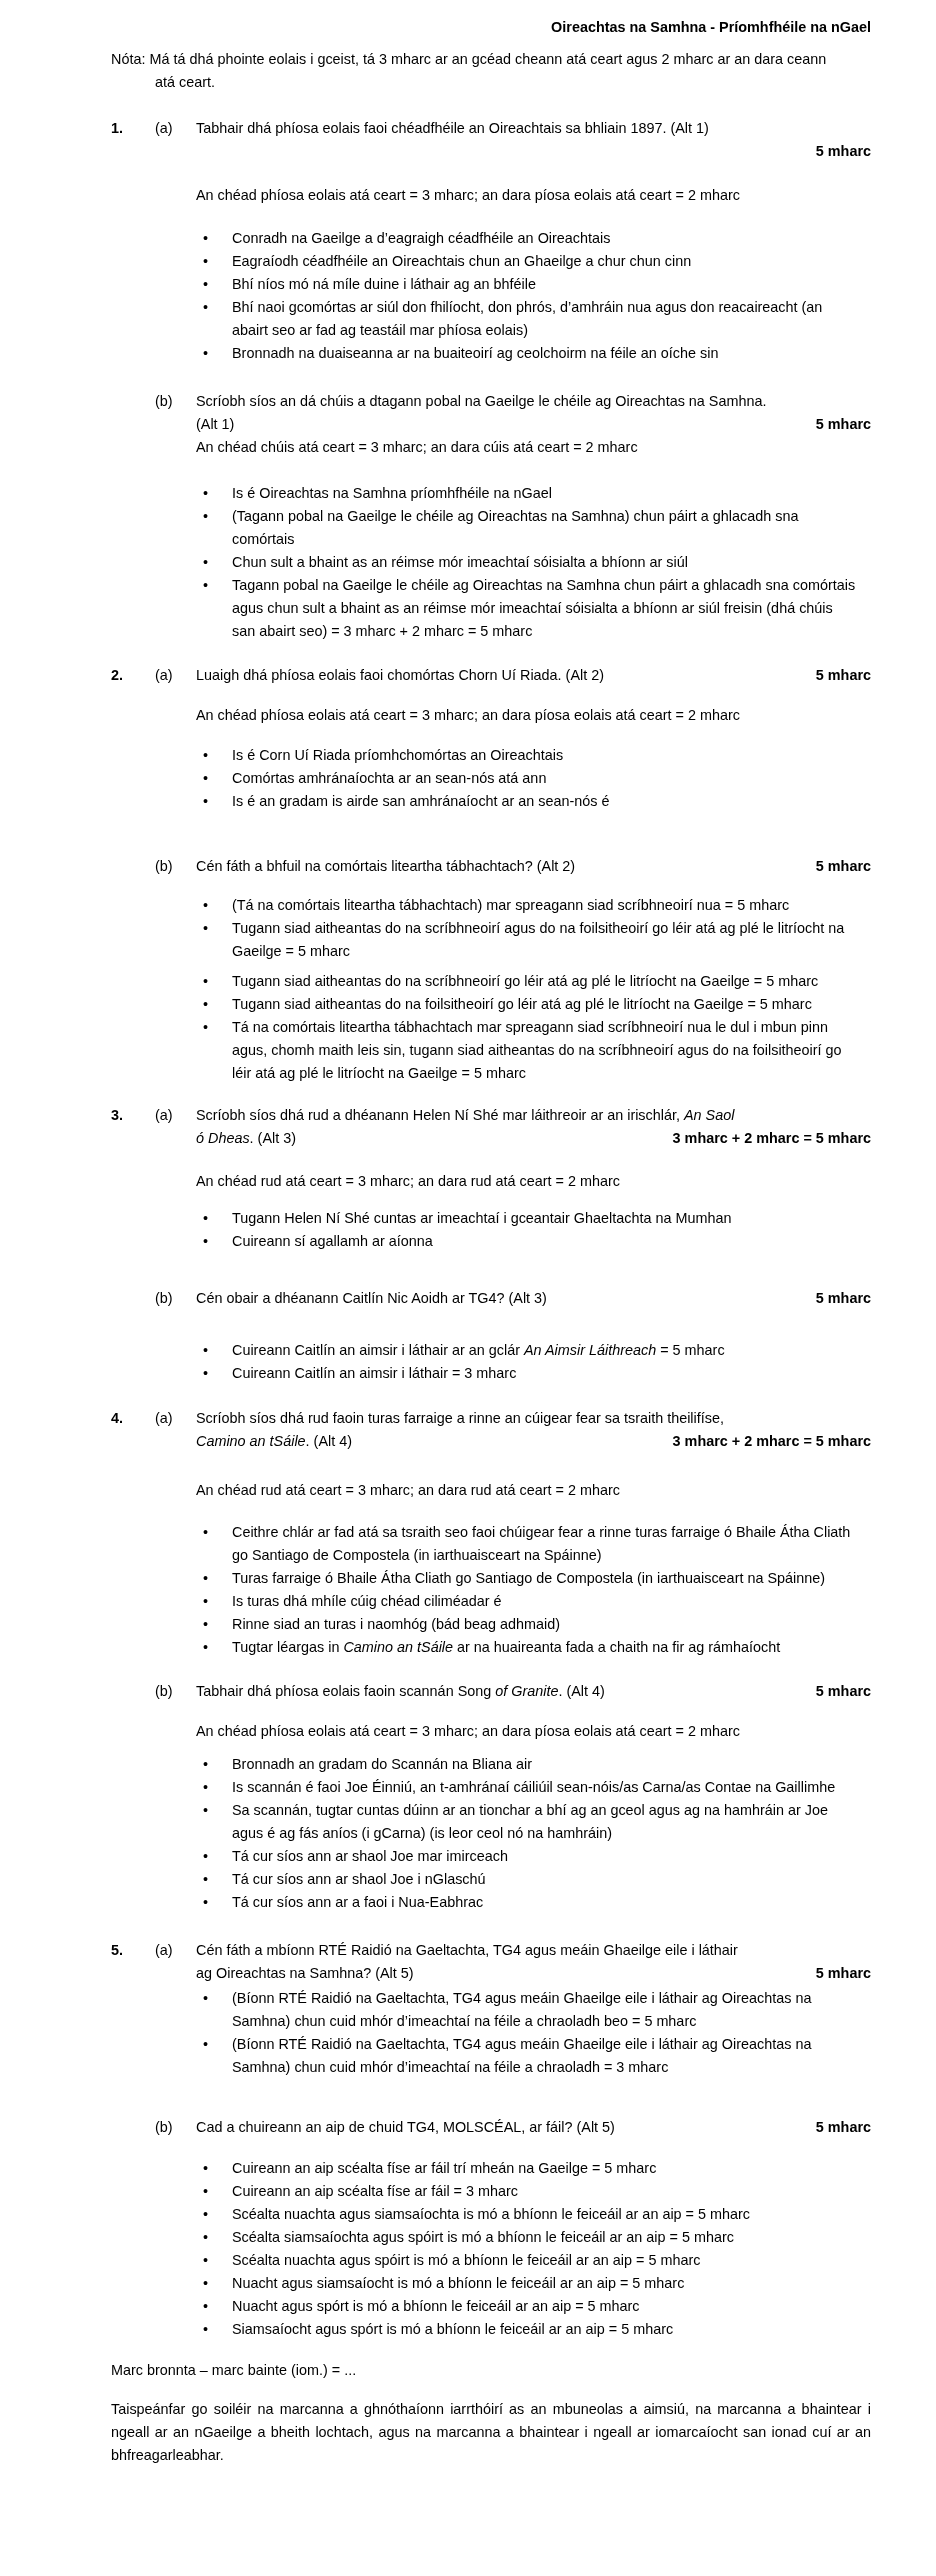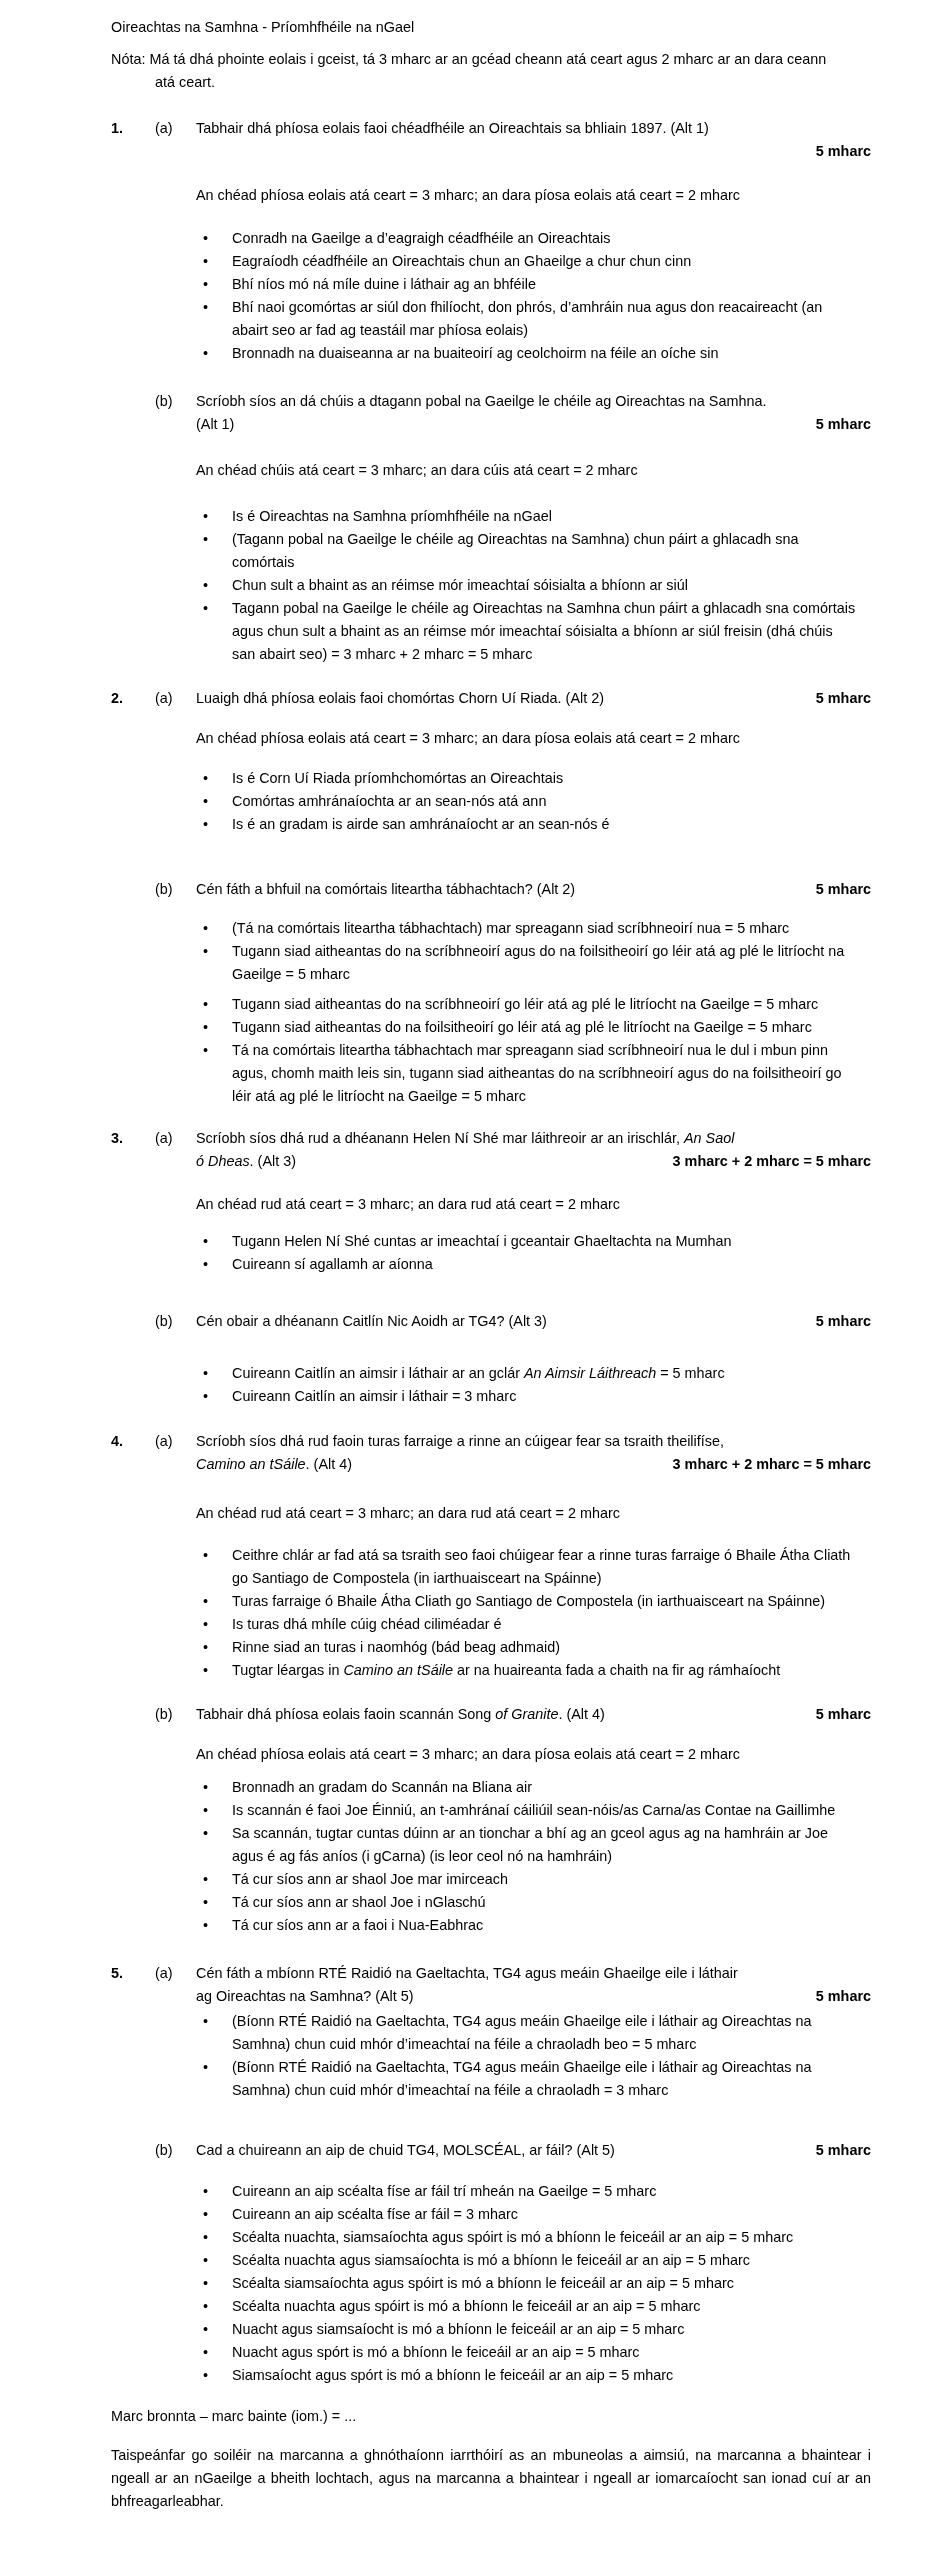--- a/index.html
+++ b/index.html
@@ -11,21 +11,21 @@
     color: #000000;
     font-family: "Liberation Sans", sans-serif;
     font-size: 14.4px;
     line-height: 23px;
     box-sizing: border-box;
     padding: 15.5px 66px 0 111px;
     overflow: hidden;
   }
   .b { font-weight: 400; }
   .i { font-style: italic; }
-  .title { text-align: left; font-weight: 400; }
+  .title { text-align: right; font-weight: 700; }
   .note { padding-left: 44px; text-indent: -44px; padding-right: 26px; }
   .question { position: relative; padding-left: 85px; }
   .q-num { position: absolute; left: 0; top: 0; font-weight: 700; }
   .q-part { position: absolute; left: 44px; top: 0; }
   .q-line { position: relative; }
   .marks { position: absolute; right: 0; top: 0; font-weight: 700; white-space: nowrap; }
   .explain { margin-left: 85px; }
   .bullet { position: relative; padding-left: 121px; padding-right: 13px; }
   .bullet::before { content: "\2022"; position: absolute; left: 92px; top: 0; }
   .para { padding-right: 0; }
@@ -51,21 +51,21 @@
         <div class="bullet"><span class="">Bhí níos mó ná míle duine i láthair ag an bhféile</span></div>
         <div class="bullet"><span class="">Bhí naoi gcomórtas ar siúl don fhilíocht, don phrós, d’amhráin nua agus don reacaireacht (an abairt seo ar fad ag teastáil mar phíosa eolais)</span></div>
         <div class="bullet"><span class="">Bronnadh na duaiseanna ar na buaiteoirí ag ceolchoirm na féile an oíche sin</span></div>
       </div>
       <div class="blk question" style="margin-top: 25px;">
         <span class="q-num"></span>
         <span class="q-part">(b)</span>
         <div class="q-line"><span class="">Scríobh síos an </span><span class="b">dá</span><span class=""> chúis a dtagann pobal na Gaeilge le chéile ag Oireachtas na Samhna.</span></div>
         <div class="q-line"><span class="">(Alt 1)</span><span class="marks">5 mharc</span></div>
       </div>
-      <div class="blk explain" style="margin-top: 23px;"><span class="">An chéad chúis atá ceart = </span><span class="b">3</span><span class=""> mharc; an dara cúis atá ceart = </span><span class="b">2</span><span class=""> mharc</span></div>
+      <div class="blk explain" style=""><span class="">An chéad chúis atá ceart = </span><span class="b">3</span><span class=""> mharc; an dara cúis atá ceart = </span><span class="b">2</span><span class=""> mharc</span></div>
       <div class="blk bullets" style="margin-top: 23px;">
         <div class="bullet"><span class="">Is é Oireachtas na Samhna príomhfhéile na nGael</span></div>
         <div class="bullet"><span class="">(Tagann pobal na Gaeilge le chéile ag Oireachtas na Samhna) chun páirt a ghlacadh sna comórtais</span></div>
         <div class="bullet"><span class="">Chun sult a bhaint as an réimse mór imeachtaí sóisialta a bhíonn ar siúl</span></div>
         <div class="bullet"><span class="">Tagann pobal na Gaeilge le chéile ag Oireachtas na Samhna chun páirt a ghlacadh sna comórtais agus chun sult a bhaint as an réimse mór imeachtaí sóisialta a bhíonn ar siúl freisin (dhá chúis san abairt seo) = 3 mharc + 2 mharc = 5 mharc</span></div>
       </div>
       <div class="blk question" style="margin-top: 20.6px;">
         <span class="q-num">2.</span>
         <span class="q-part">(a)</span>
         <div class="q-line"><span class="">Luaigh </span><span class="b">dhá</span><span class=""> phíosa eolais faoi chomórtas Chorn Uí Riada. (Alt 2)</span><span class="marks">5 mharc</span></div>
@@ -147,21 +147,20 @@
         <div class="bullet"><span class="">(Bíonn RTÉ Raidió na Gaeltachta, TG4 agus meáin Ghaeilge eile i láthair ag Oireachtas na Samhna) chun cuid mhór d’imeachtaí na féile a chraoladh = 3 mharc</span></div>
       </div>
       <div class="blk question" style="margin-top: 37px;">
         <span class="q-num"></span>
         <span class="q-part">(b)</span>
         <div class="q-line"><span class="">Cad a chuireann an aip de chuid TG4, MOLSCÉAL, ar fáil? (Alt 5)</span><span class="marks">5 mharc</span></div>
       </div>
       <div class="blk bullets" style="margin-top: 18.5px;">
         <div class="bullet"><span class="">Cuireann an aip scéalta físe ar fáil trí mheán na Gaeilge = 5 mharc</span></div>
         <div class="bullet"><span class="">Cuireann an aip scéalta físe ar fáil = 3 mharc</span></div>
-        <div class="bullet"><span class="">Scéalta nuachta, siamsaíochta agus spóirt is mó a bhíonn le feiceáil ar an aip = 5 mharc</span></div>
         <div class="bullet"><span class="">Scéalta nuachta agus siamsaíochta is mó a bhíonn le feiceáil ar an aip = 5 mharc</span></div>
         <div class="bullet"><span class="">Scéalta siamsaíochta agus spóirt is mó a bhíonn le feiceáil ar an aip = 5 mharc</span></div>
         <div class="bullet"><span class="">Scéalta nuachta agus spóirt is mó a bhíonn le feiceáil ar an aip = 5 mharc</span></div>
         <div class="bullet"><span class="">Nuacht agus siamsaíocht is mó a bhíonn le feiceáil ar an aip = 5 mharc</span></div>
         <div class="bullet"><span class="">Nuacht agus spórt is mó a bhíonn le feiceáil ar an aip = 5 mharc</span></div>
         <div class="bullet"><span class="">Siamsaíocht agus spórt is mó a bhíonn le feiceáil ar an aip = 5 mharc</span></div>
       </div>
       <div class="blk para" style="margin-top: 18px;"><span class="">Marc bronnta – marc bainte (iom.) = ...</span></div>
       <div class="blk para just" style="margin-top: 15.5px;"><span class="">Taispeánfar go soiléir na marcanna a ghnóthaíonn iarrthóirí as an mbuneolas a aimsiú, na marcanna a bhaintear i ngeall ar an nGaeilge a bheith lochtach, agus na marcanna a bhaintear i ngeall ar iomarcaíocht san ionad cuí ar an bhfreagarleabhar.</span></div>
     </div>

